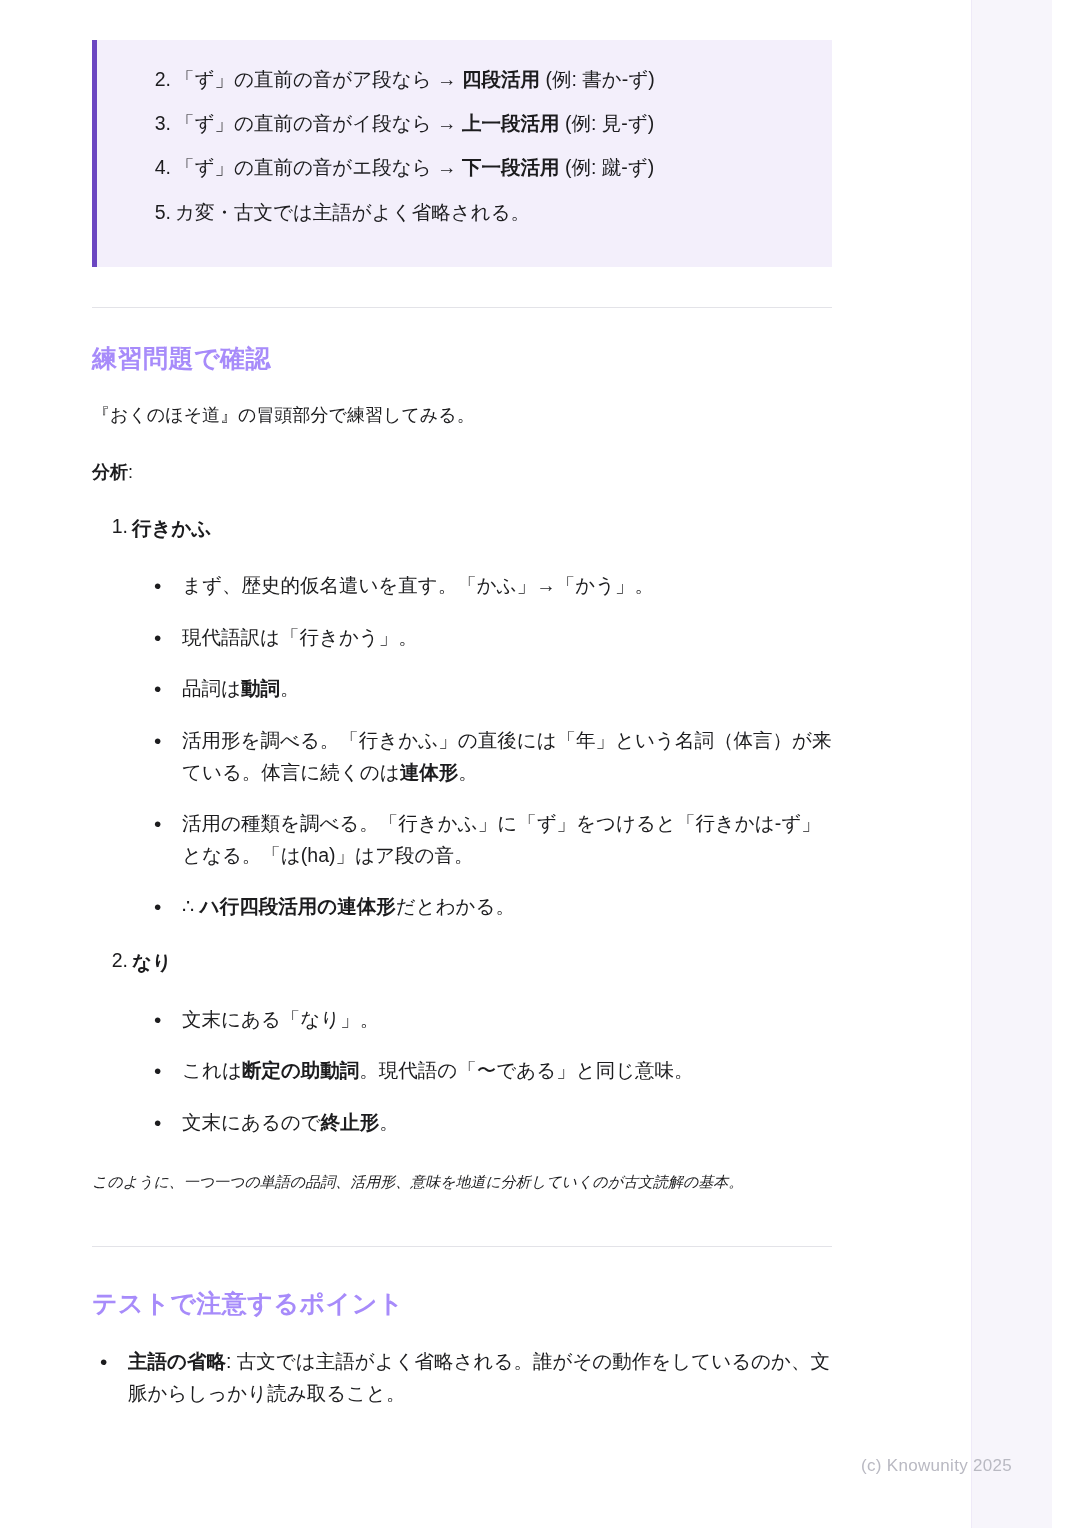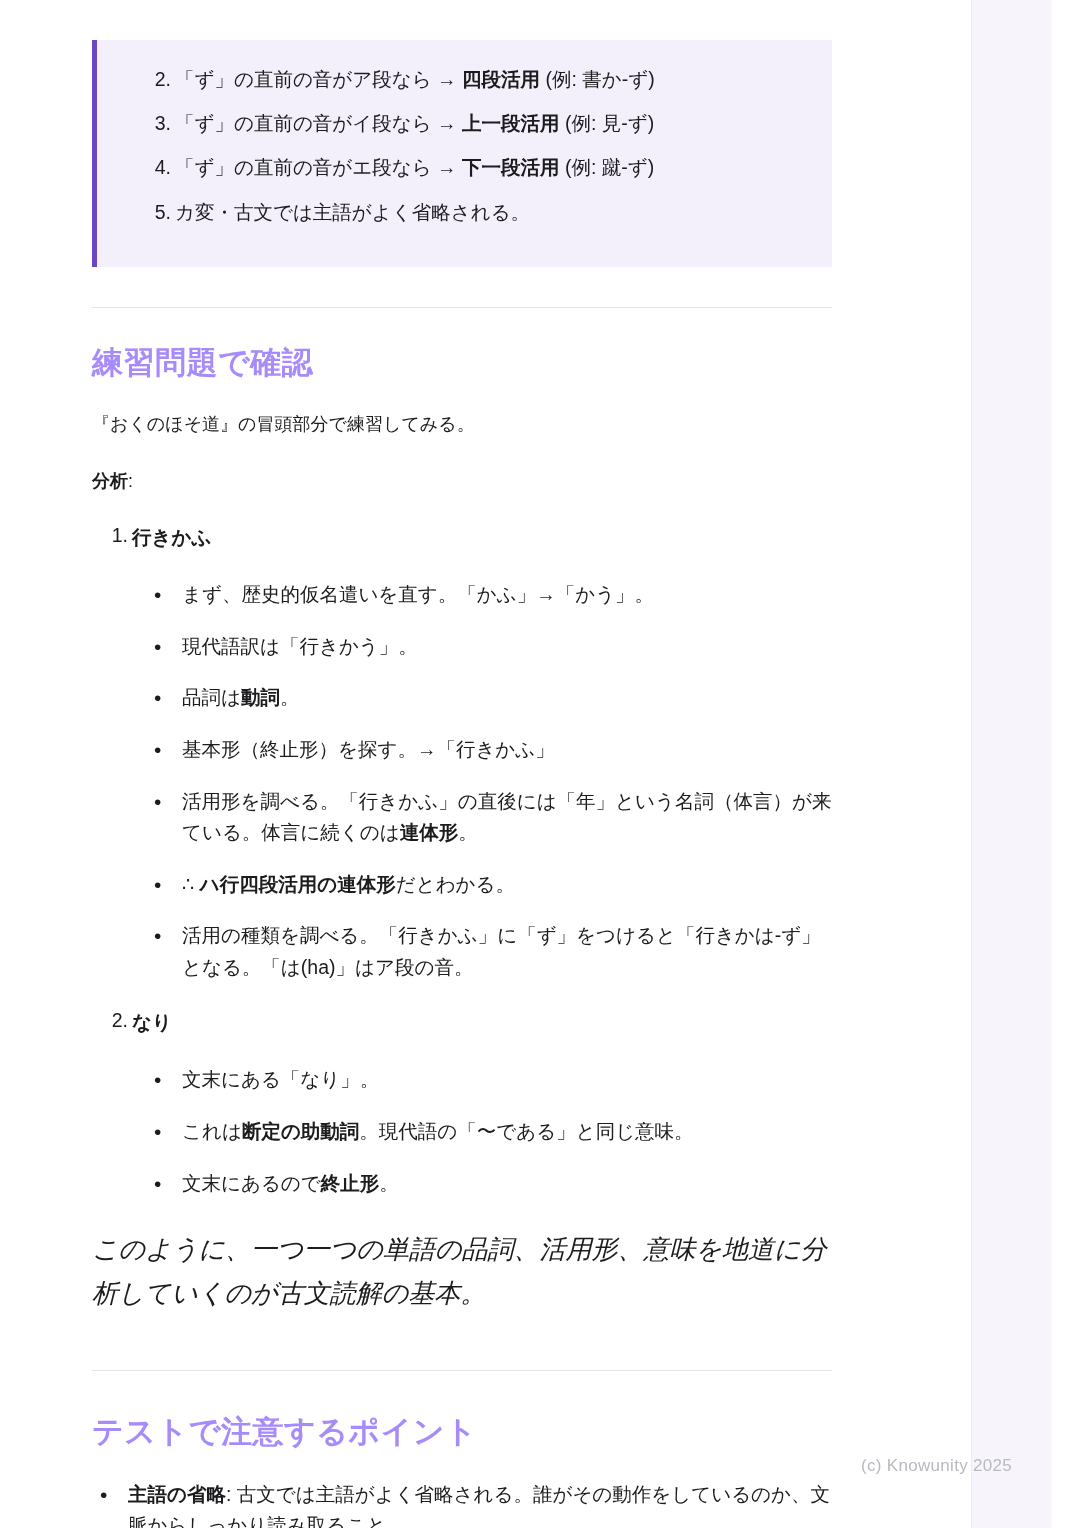--- a/index.html
+++ b/index.html
@@ -74,38 +74,38 @@
   .divider {
     border: none;
     border-top: 1px solid #e3e3e8;
     margin: 40px 0 34px 0;
     width: 740px;
   }
 
   
   h2.section-title {
     color: #a78bfa;
-    font-size: 31px;
+    font-size: 25px;
     font-weight: bold;
     margin: 0 0 26px 0;
     letter-spacing: 0.5px;
   }
 
   p.para {
     font-size: 18px;
     line-height: 1.62;
     margin: 0 0 28px 0;
   }
 
   p.italic-note {
-    font-size: 26px;
+    font-size: 15px;
     line-height: 1.7;
     font-style: italic;
     margin: 30px 0 0 0;
-    font-family: Liberation Mono, monospace;
+    font-family: Liberation Sans, sans-serif;
   }
 
   
   ol.analysis {
     margin: 0;
     padding-left: 40px;
     list-style: none;
   }
   ol.analysis > li.analysis-item {
     position: relative;
@@ -197,24 +197,23 @@
   <p class="para">『おくのほそ道』の冒頭部分で練習してみる。</p>
 
 
   <p class="para" id="practice-analysis-label"><b>分析</b>:</p>
 
   <ol class="analysis" id="analysis-list">
       <li class="analysis-item"><span class="num">1.</span><span class="head">行きかふ</span><ul class="sub">
           <li>まず、歴史的仮名遣いを直す。「かふ」→「かう」。</li>
           <li>現代語訳は「行きかう」。</li>
           <li>品詞は<b>動詞</b>。</li>
-          <li>基本形（終止形）を探す。→「行きかふ」</li>
           <li>活用形を調べる。「行きかふ」の直後には「年」という名詞（体言）が来ている。体言に続くのは<b>連体形</b>。</li>
+          <li>活用の種類を調べる。「行きかふ」に「ず」をつけると「行きかは-ず」となる。「は(ha)」はア段の音。</li>
           <li>∴ <b>ハ行四段活用の連体形</b>だとわかる。</li>
-          <li>活用の種類を調べる。「行きかふ」に「ず」をつけると「行きかは-ず」となる。「は(ha)」はア段の音。</li>
         </ul></li>
       <li class="analysis-item"><span class="num">2.</span><span class="head">なり</span><ul class="sub">
           <li>文末にある「なり」。</li>
           <li>これは<b>断定の助動詞</b>。現代語の「〜である」と同じ意味。</li>
           <li>文末にあるので<b>終止形</b>。</li>
         </ul></li>
     </ol>
 
   <p class="italic-note">このように、一つ一つの単語の品詞、活用形、意味を地道に分析していくのが古文読解の基本。</p>
 

